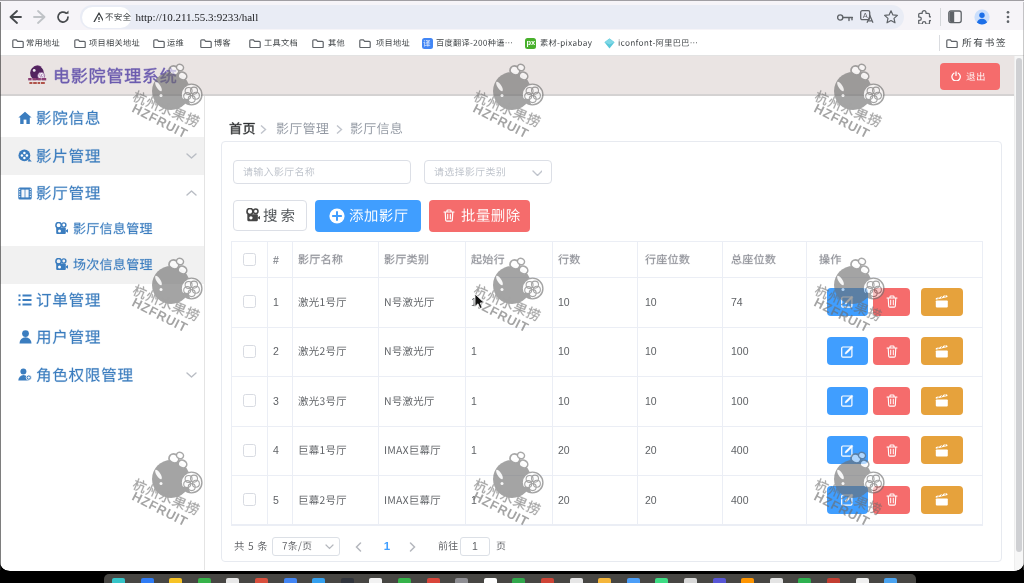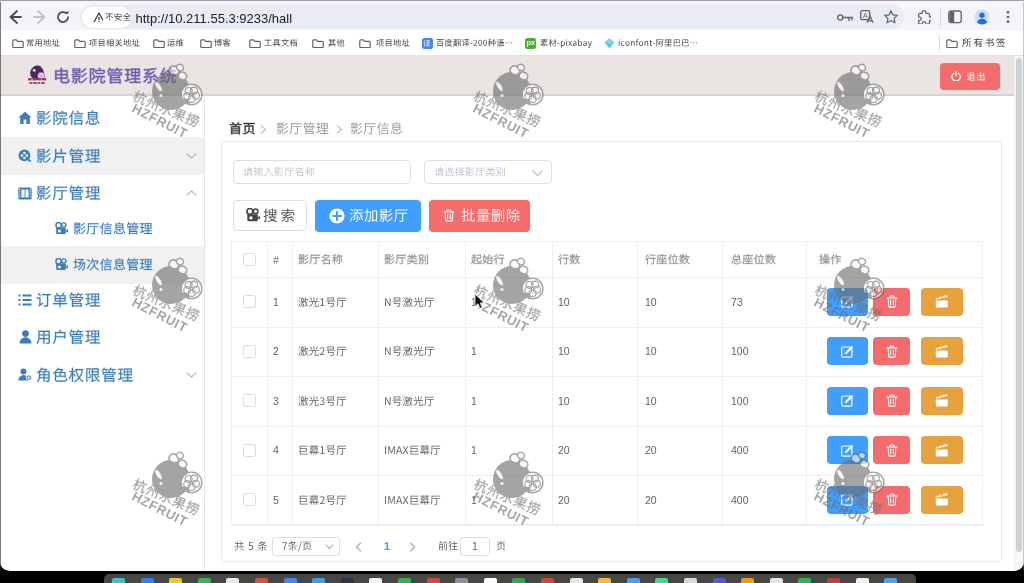--- a/index.html
+++ b/index.html
@@ -22,21 +22,21 @@
         <line x1="6" y1="5" x2="6" y2="8" stroke="#3c4043" stroke-width="1.3"></line>
         <circle cx="6" cy="9.8" r="0.8" fill="#3c4043"></circle>
       </svg>
       <svg style="position:absolute;left:104.5px;top:12.2px;overflow:visible" width="29" height="12">
         <g fill="#3c4043" transform="translate(0,8.1) scale(0.0085,-0.0085)">
           <use href="#g0" x="0"></use>
           <use href="#g1" x="1035"></use>
           <use href="#g2" x="2071"></use>
         </g>
       </svg>
-      <div style="position:absolute;left:135.5px;top:11.896px;font-family:Liberation Sans, sans-serif;font-size:13px;font-weight:400;color:#202124;white-space:pre;line-height:1">http://10.211.55.3:9233/hall</div>
+      <div style="position:absolute;left:135.5px;top:11.896px;font-family:Liberation Serif, serif;font-size:11px;font-weight:400;color:#202124;white-space:pre;line-height:1">http://10.211.55.3:9233/hall</div>
       <svg style="position:absolute;left:837px;top:12px;" width="17" height="11" viewBox="0 0 17 11">
         <circle cx="3.2" cy="5.5" r="2.6" fill="none" stroke="#5f6368" stroke-width="1.4"></circle>
         <path d="M5.8 5.5 h9.6 M12 5.5 v3 M15 5.5 v2.2" stroke="#5f6368" stroke-width="1.4" fill="none" stroke-linecap="round"></path>
       </svg>
       <svg style="position:absolute;left:860px;top:10px;" width="14" height="14" viewBox="0 0 14 14">
         <rect x="0.7" y="0.7" width="9" height="9" rx="1.5" fill="none" stroke="#5f6368" stroke-width="1.3"></rect>
         <text x="5.2" y="8" font-size="7.5" text-anchor="middle" fill="#5f6368" font-family="Liberation Sans">A</text>
         <path d="M9 5.5 h4.3 v4.3" fill="none" stroke="#5f6368" stroke-width="0"></path>
         <path d="M7 12.8 L10 5.8 L13 12.8 M8 10.8 h4" stroke="#5f6368" stroke-width="1.2" fill="none"></path>
       </svg>
@@ -573,21 +573,21 @@
             <use href="#g105" x="0"></use>
             <use href="#g104" x="742"></use>
             <use href="#g101" x="1761"></use>
             <use href="#g102" x="2780"></use>
             <use href="#g63" x="3799"></use>
           </g>
         </svg>
         <div style="position:absolute;left:471px;top:240.79px;font-family:'Liberation Sans',sans-serif;font-size:10.5px;font-weight:400;color:#5f6266;white-space:pre;line-height:1">1</div>
         <div style="position:absolute;left:558px;top:240.79px;font-family:'Liberation Sans',sans-serif;font-size:10.5px;font-weight:400;color:#5f6266;white-space:pre;line-height:1">10</div>
         <div style="position:absolute;left:645px;top:240.79px;font-family:'Liberation Sans',sans-serif;font-size:10.5px;font-weight:400;color:#5f6266;white-space:pre;line-height:1">10</div>
-        <div style="position:absolute;left:731px;top:240.79px;font-family:'Liberation Sans',sans-serif;font-size:10.5px;font-weight:400;color:#5f6266;white-space:pre;line-height:1">73</div>
+        <div style="position:absolute;left:731px;top:240.79px;font-family:'Liberation Sans',sans-serif;font-size:10.5px;font-weight:400;color:#5f6266;white-space:pre;line-height:1">74</div>
         <div style="position:absolute;left:827px;top:231.75px;width:41px;height:28px;background:#409eff;border-radius:4px"></div>
         <svg style="position:absolute;left:841px;top:239.25px;" width="13" height="13" viewBox="0 0 13 13">
           <rect x="0.7" y="2" width="10.2" height="10.2" rx="1.2" fill="none" stroke="#fff" stroke-width="1.2"></rect>
           <path d="M4 9 l1.8 -0.4 L11.5 2.8 a0.9 0.9 0 0 0 -1.3 -1.3 L4.5 7.2 Z" fill="#fff" stroke="#fff" stroke-width="0.4"></path>
         </svg>
         <div style="position:absolute;left:873px;top:231.75px;width:37px;height:28px;background:#f56c6c;border-radius:4px"></div>
         <svg style="position:absolute;left:886px;top:239.25px;" width="12" height="13" viewBox="0 0 12 13">
           <path d="M1 3 h10 M4 3 v-1.3 a0.7 0.7 0 0 1 0.7 -0.7 h2.6 a0.7 0.7 0 0 1 0.7 0.7 V3 M2.2 3 l0.5 8.2 a1 1 0 0 0 1 0.9 h4.6 a1 1 0 0 0 1 -0.9 L9.8 3" stroke="#fff" stroke-width="1.1" fill="none" stroke-linecap="round"></path>
           <path d="M4.7 5.2 v4.6 M7.3 5.2 v4.6" stroke="#fff" stroke-width="1" stroke-linecap="round"></path>
         </svg>

